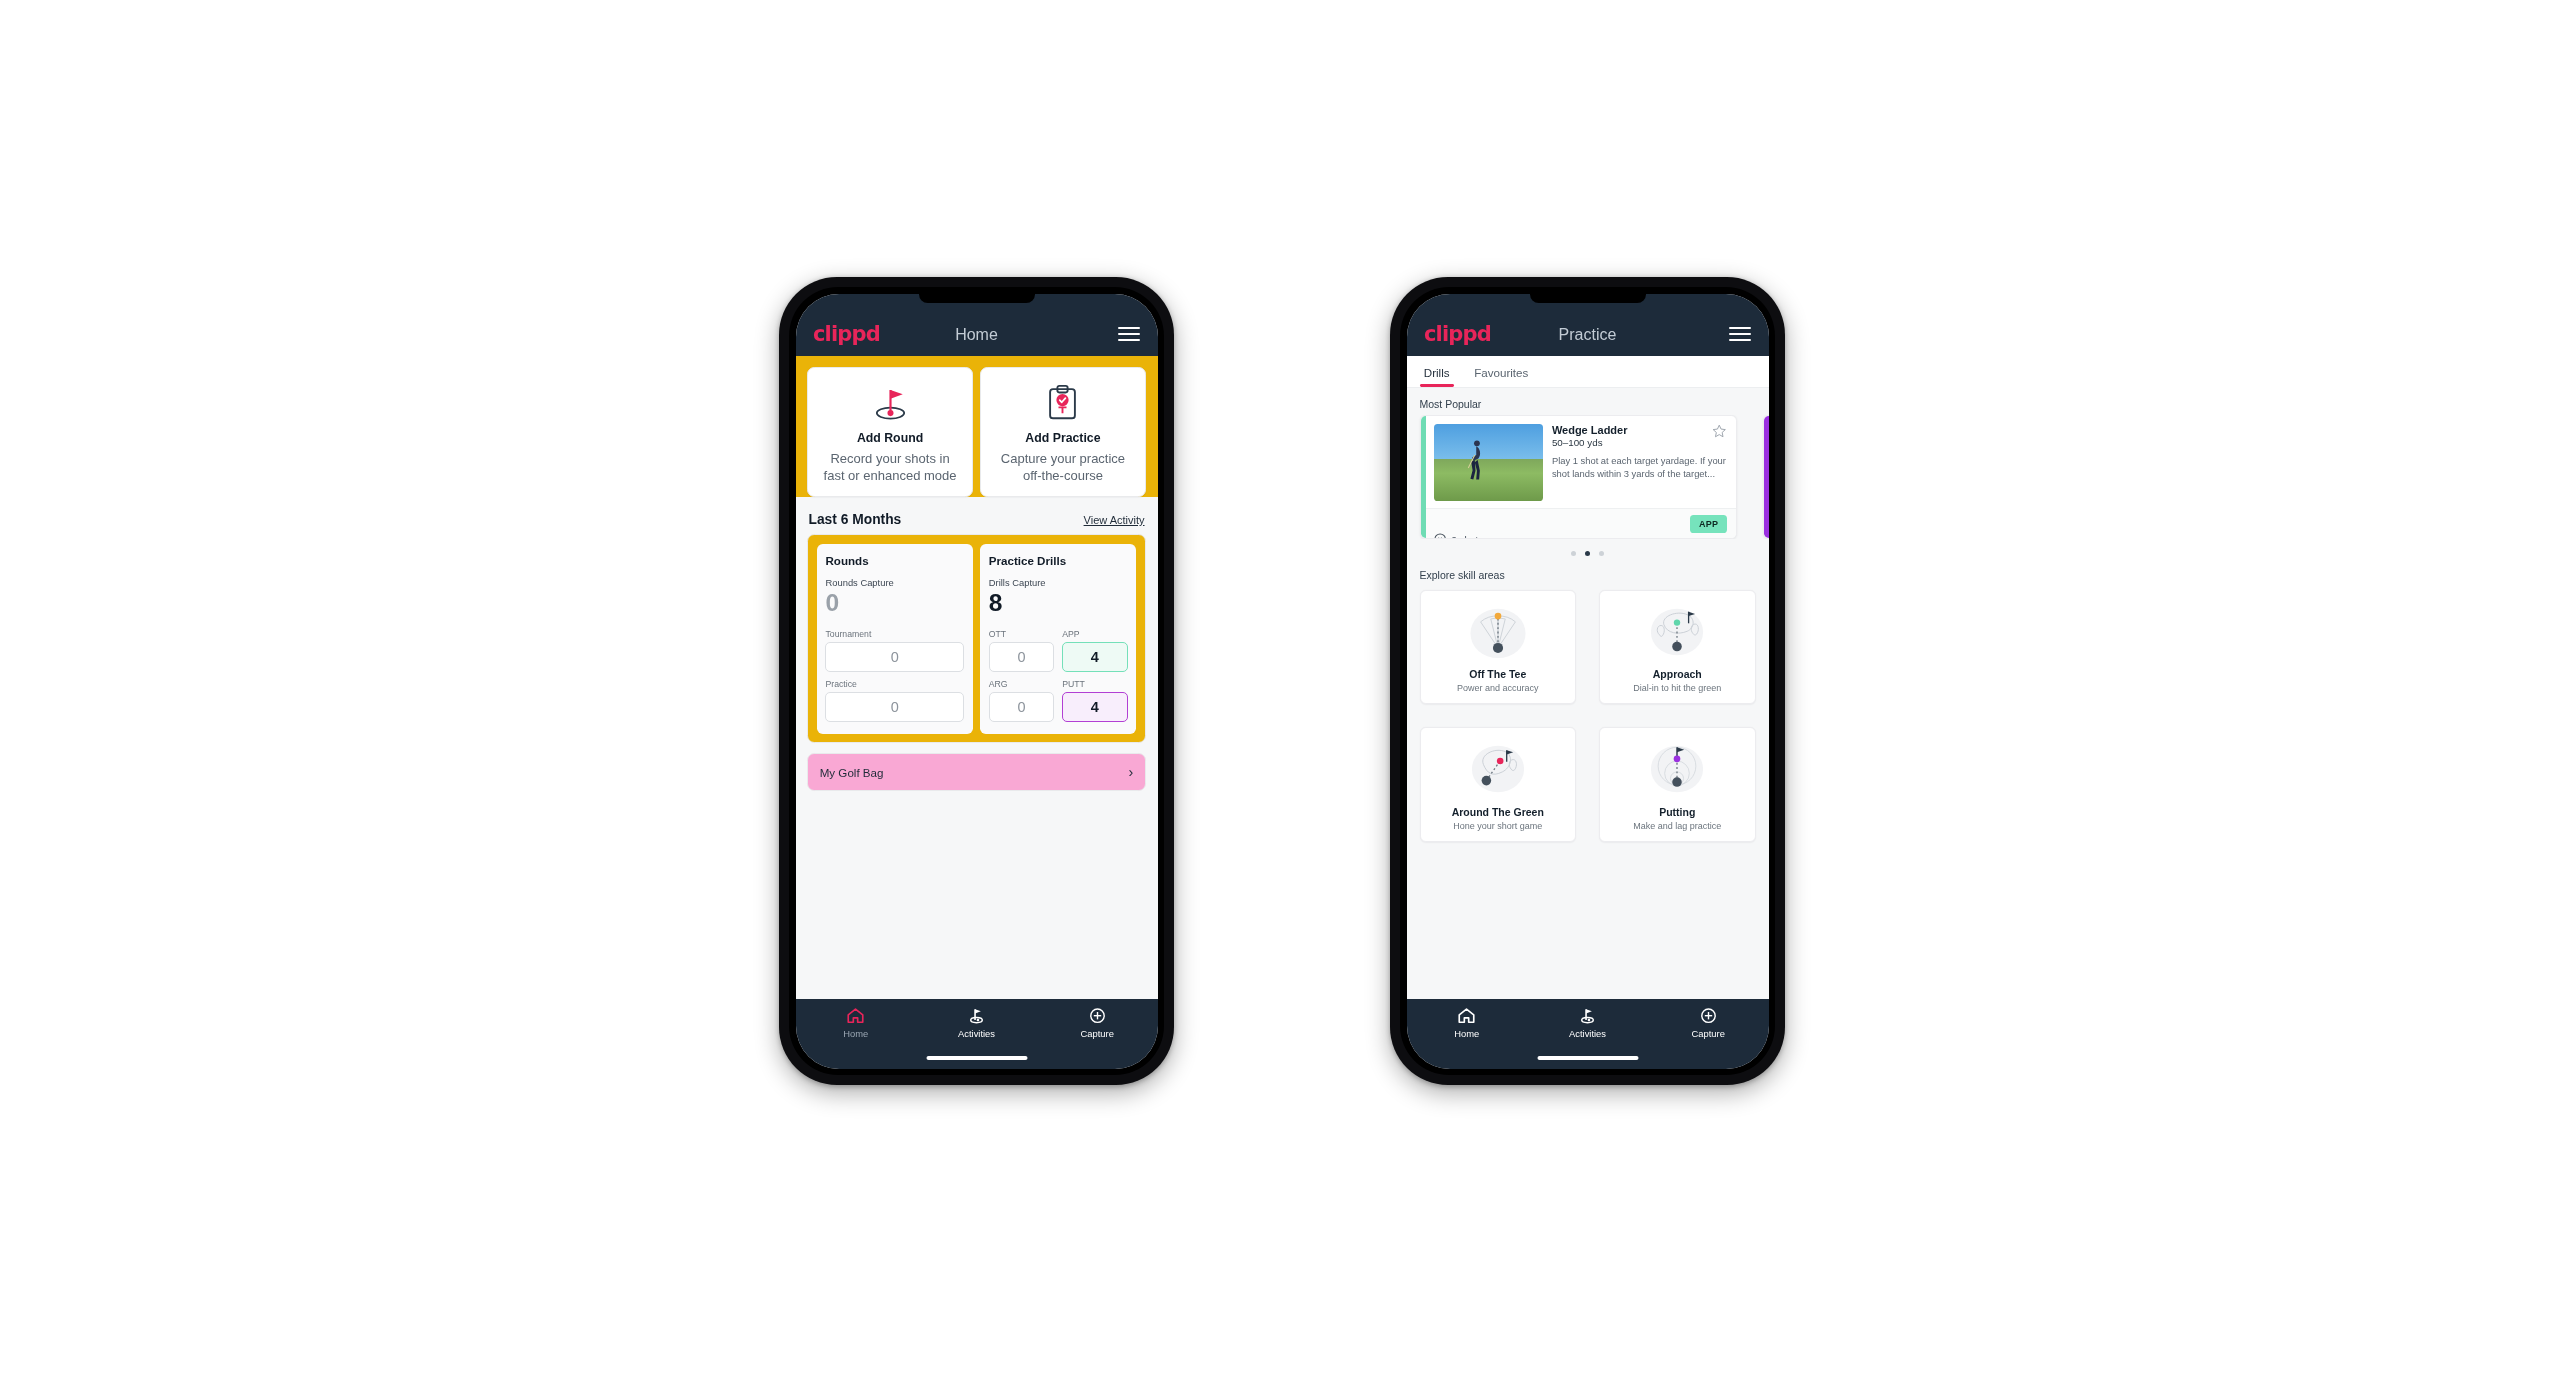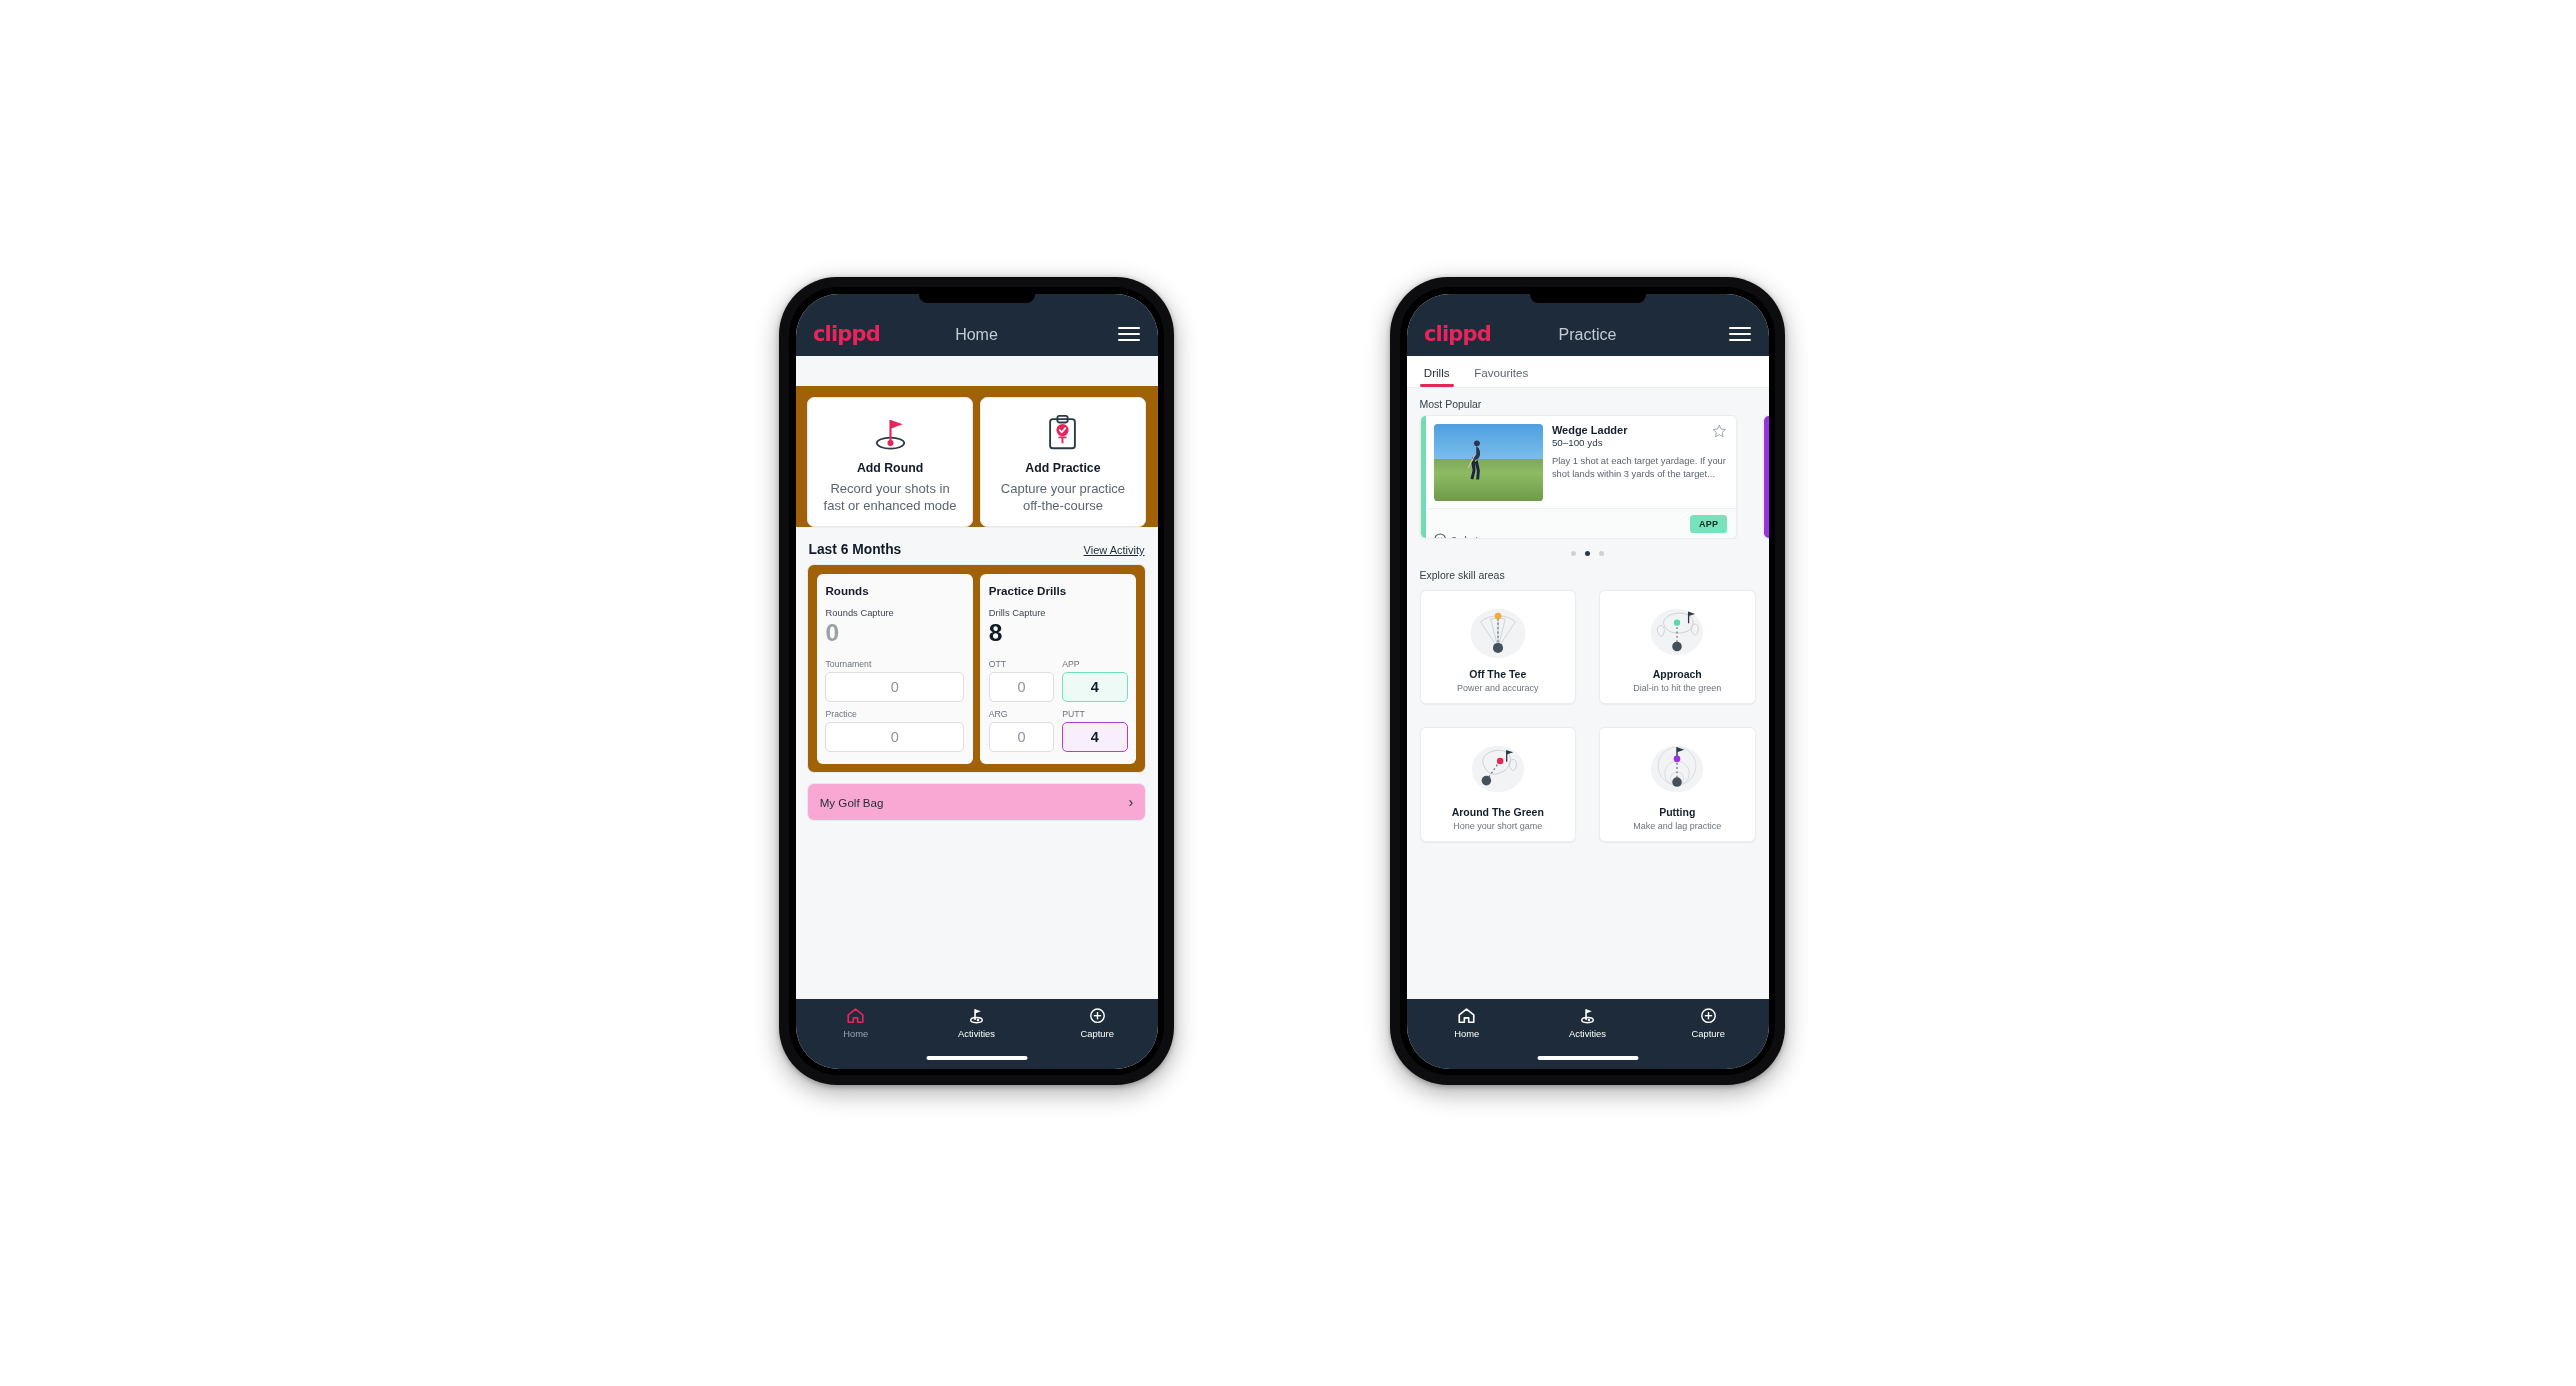--- a/index.html
+++ b/index.html
@@ -79,21 +79,21 @@
     width: 22px; height: 15px;
     display: flex; flex-direction: column; justify-content: space-between;
     z-index: 5;
   }
   .hamburger span { display:block; height: 2.9px; background: #fff; border-radius: 1.4px; }
 
   
   .content { flex: 1 1 auto; overflow: hidden; background: #f6f7f8; }
 
   
-  .quick-row { display: flex; gap: 7px; padding: 11.6px 11.6px 0 11.6px; background:#a16207;margin-top:30px;}
+  .quick-row { display: flex; gap: 7px; padding: 11.6px 11.6px 0 11.6px; background:#eab308;}
   .quick-card {
     flex: 1;
     background: #fff;
     border: 0.7px solid #e9eaec;
     border-radius: 7.2px;
     padding: 14.5px 7.2px 11.6px 7.2px;
     text-align: center;
     box-shadow: 0 0.7px 1.4px rgba(16,24,40,0.04);
   }
   .quick-ico { height: 41px; display:flex; align-items:center; justify-content:center; margin-bottom: 7.2px;}
@@ -102,21 +102,21 @@
 
   .section-head {
     display:flex; align-items: baseline; justify-content: space-between;
     padding: 14.5px 13px 7.2px 13px;
   }
   .section-title { font-size: 13.8px; font-weight: 700; color:#111b27; }
   .section-link { font-size: 11px; color:#1f2b38; text-decoration: underline; }
 
   .stats-card {
     margin: 0 11.6px;
-    background:#a16207;
+    background:#eab308;
     border:0.7px solid #e9eaec;
     border-radius: 7.2px;
     padding: 8.7px;
     display:flex; gap: 7.2px;
   }
   .stat-col { flex: 1; background:#fafafb; border-radius: 5.8px; padding: 10px 8.7px 11.6px 8.7px; }
   .stat-col + .stat-col { }
   .stat-h { font-size: 11.6px; font-weight: 700; color:#111b27; margin-bottom: 10px; }
   .stat-sub { font-size: 9.4px; color:#3d4753; margin-bottom: 1.4px; }
   .stat-big { font-size: 24.6px; font-weight: 700; line-height: 1.15; margin-bottom: 11.6px; }

